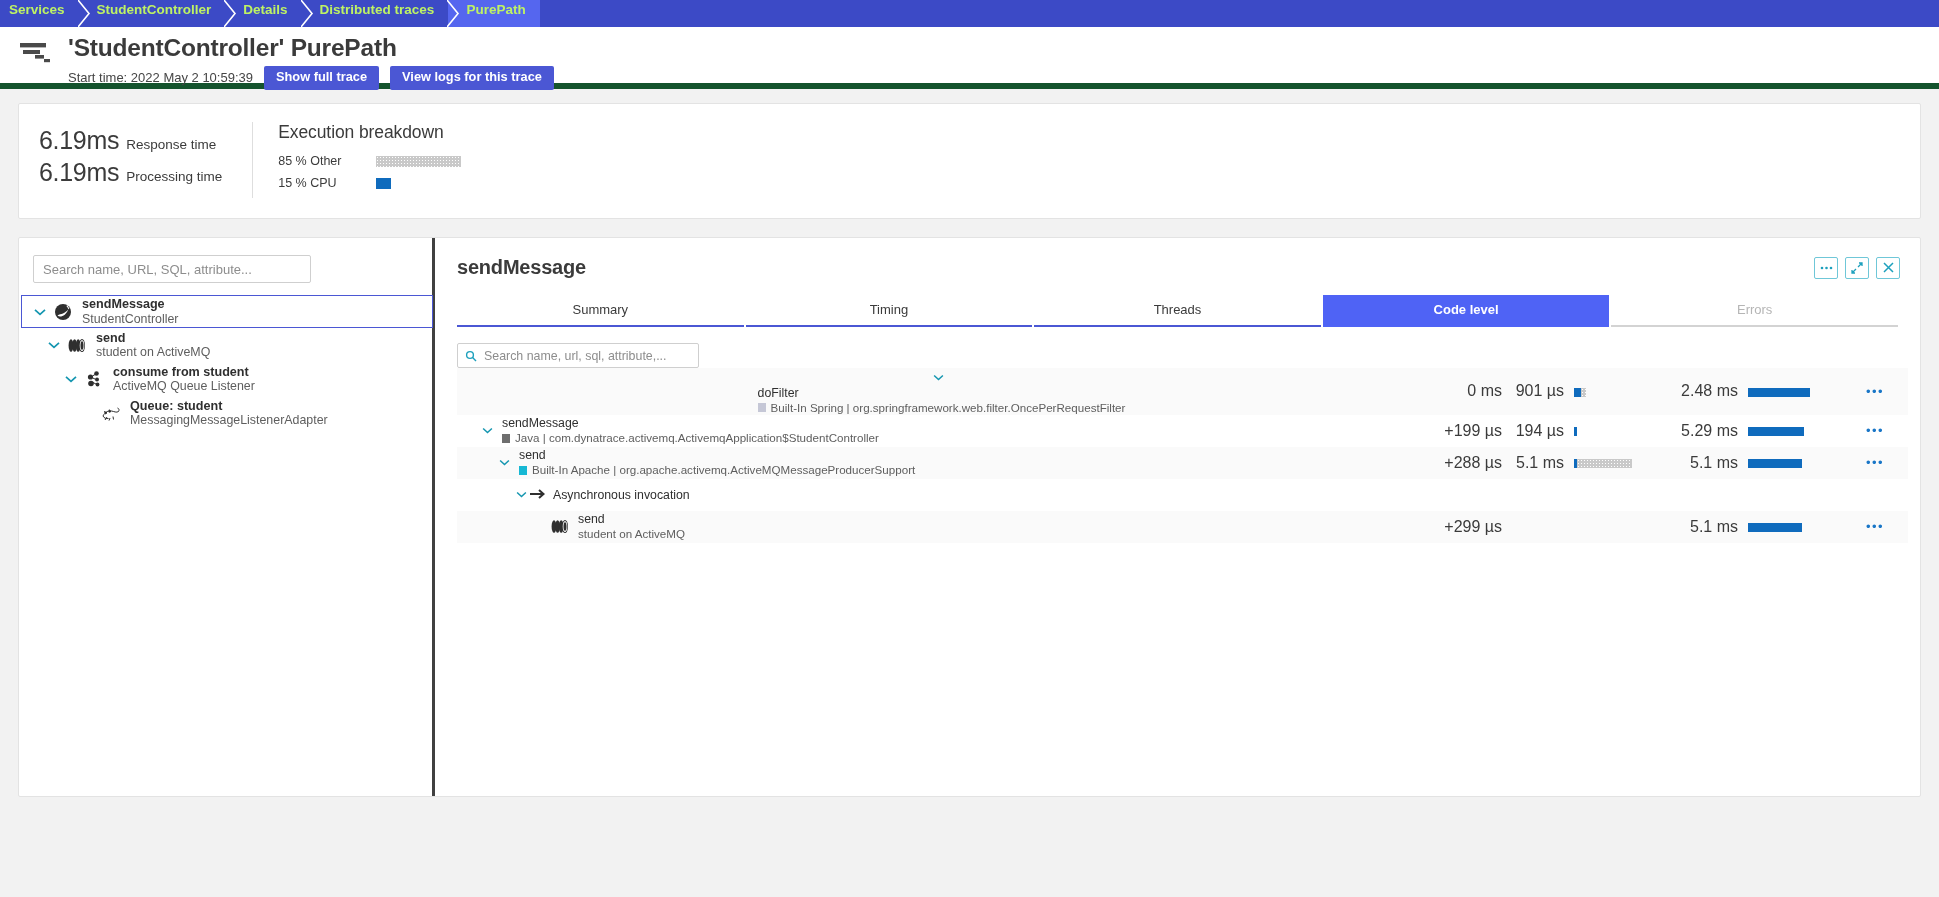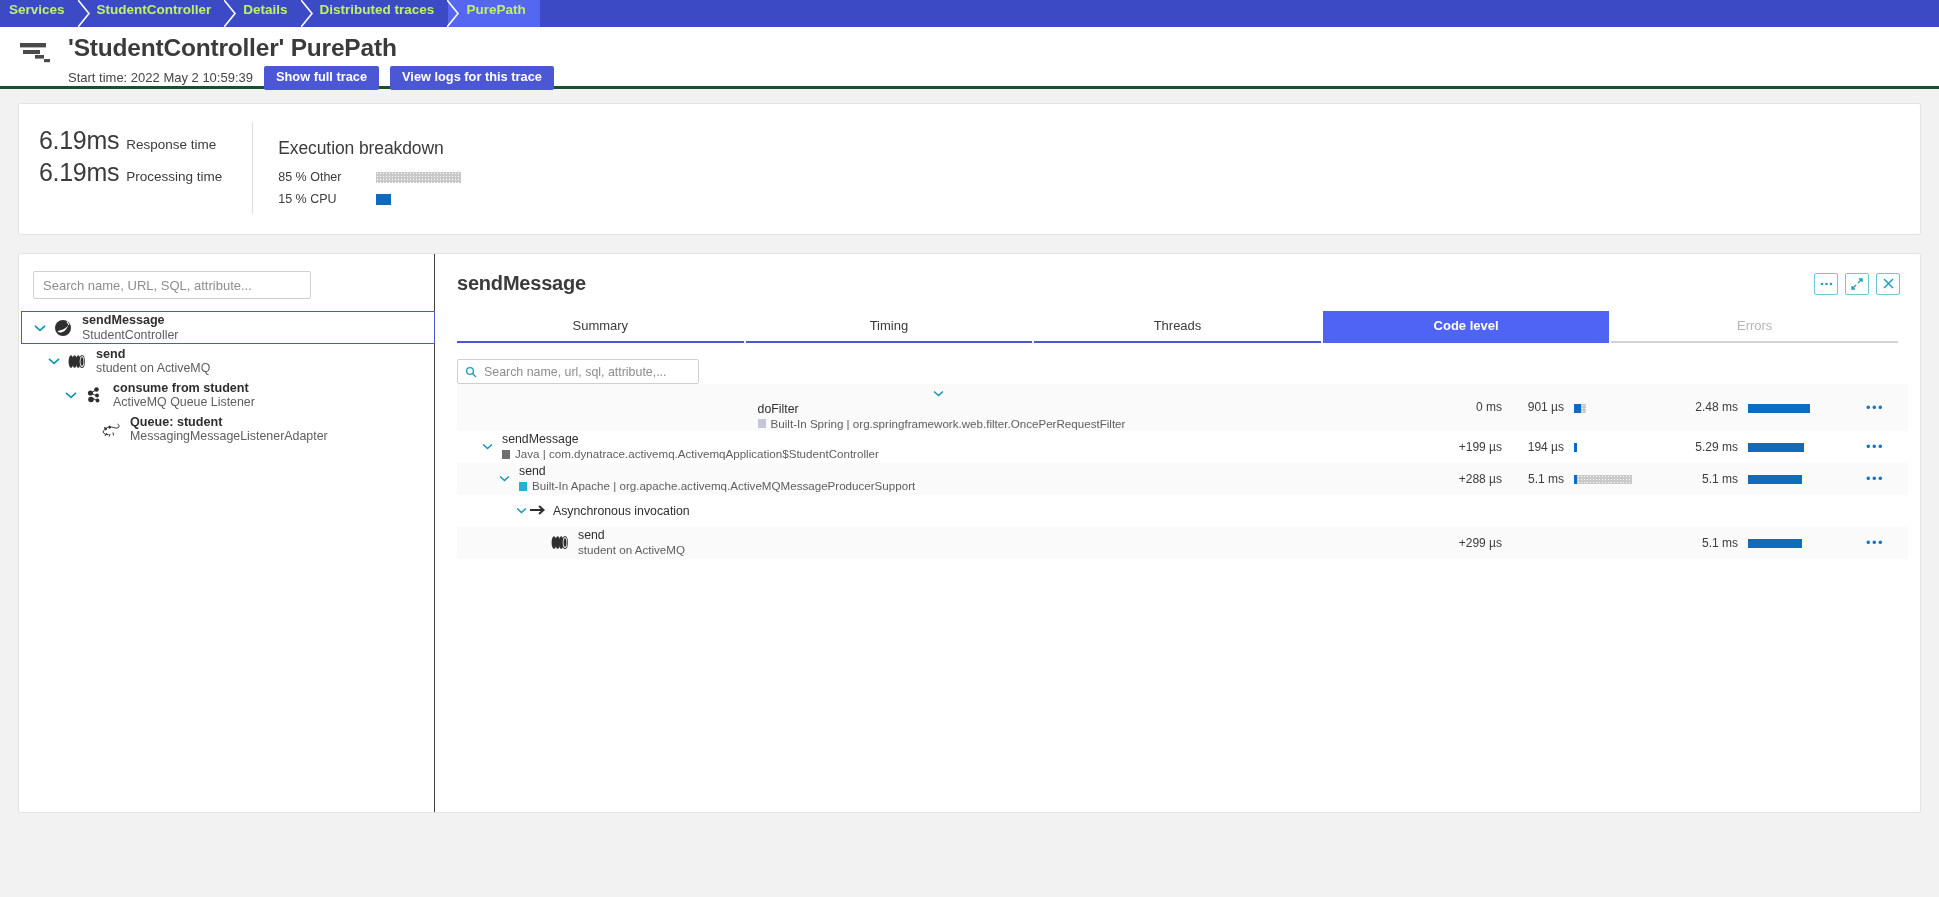--- a/index.html
+++ b/index.html
@@ -36,21 +36,21 @@
     right: -13px; top: 0;
     width: 14px; height: 27px;
     z-index: 2;
   }
   .crumb .chev svg { display: block; }
 
   
   .title-area {
     height: 62px;
     background: #ffffff;
-    border-bottom: 3px solid #14532d;
+    border-bottom: 6px solid #14532d;
     padding: 6px 0 0 20px;
     position: relative;
   }
   .title-row { display: flex; align-items: flex-start; gap: 10px; }
   .purepath-icon { width: 38px; height: 26px; margin-top: 6px; flex: 0 0 auto; }
   .page-title {
     font-size: 24.5px;
     font-weight: bold;
     color: #3b3b3b;
     line-height: 30px;
@@ -86,41 +86,41 @@
   
   .summary-card { display: flex; padding: 18px 0 20px 0; margin-bottom: 18px; }
   .summary-left {
     padding: 4px 30px 6px 20px;
     border-right: 1px solid #dedede;
     min-width: 210px;
   }
   .sum-line { display: flex; align-items: baseline; gap: 7px; margin-bottom: 3px; }
   .sum-val { font-size: 25px; color: #3b3b3b; font-weight: normal; letter-spacing: -0.3px; }
   .sum-lbl { font-size: 13.5px; color: #3b3b3b; }
-  .summary-right { padding: 0 0 0 25px; margin-top: 16px; }
+  .summary-right { padding: 0 0 0 25px; }
   .exec-title { font-size: 17.5px; color: #3b3b3b; margin-bottom: 11px; letter-spacing: -0.1px; }
   .exec-row { display: flex; align-items: center; margin-bottom: 8px; }
   .exec-label { font-size: 12.5px; color: #3b3b3b; width: 98px; }
   .exec-bar { height: 11px; }
   .exec-bar.other {
     background: #c9c9c9;
     background-image: radial-gradient(#ffffff 0.7px, transparent 0.8px);
     background-size: 3px 3px;
   }
   .exec-bar.cpu { background: #0f6bbd; }
 
   
   .detail-card { height: 560px; display: flex; flex-direction: column; }
   .detail-inner { display: flex; flex: 1; min-height: 0; }
 
   
   .tree-panel {
     width: 416px;
     flex: 0 0 416px;
-    border-right: 1px solid #404040;
+    border-right: 3px solid #404040;
     padding: 17px 0 0 0;
   }
   .tree-search-wrap { padding: 0 0 12px 14px; }
   .tree-search {
     width: 278px; height: 28px;
     border: 1px solid #cfcfcf;
     border-radius: 2px;
     font-family: "Liberation Sans", sans-serif;
     font-size: 13px;
     color: #3b3b3b;
@@ -224,21 +224,21 @@
   .col-durbar  { width: 104px; flex: 0 0 104px; padding-left: 10px; }
   .col-act     { width: 66px; flex: 0 0 66px; text-align: center; }
 
   .cl-row {
     display: flex; align-items: center;
     min-height: 32px;
     font-size: 12.2px;
     color: #3b3b3b;
   }
   .cl-row.shaded { background: #fafafa; }
-  .cl-row .col-elapsed, .cl-row .col-self, .cl-row .col-dur { font-size: 12px; color: #3b3b3b; }
+  .cl-row .col-elapsed, .cl-row .col-self, .cl-row .col-dur { font-size: 16px; color: #3b3b3b; }
   .rowname { display: flex; align-items: center; }
   .rowname .tw { width: 18px; flex: 0 0 18px; }
   .rn-text { line-height: 1.2; }
   .rn-title { font-size: 12.3px; color: #2f2f2f; }
   .rn-sub { font-size: 11.6px; color: #5e5e5e; display: flex; align-items: center; gap: 5px; }
   .sw { width: 8px; height: 9px; display: inline-block; flex: 0 0 8px; }
 
   .bar { height: 9px; display: inline-block; background: #0f6bbd; vertical-align: middle; }
   .bar-dotted {
     height: 9px; display: inline-block;

